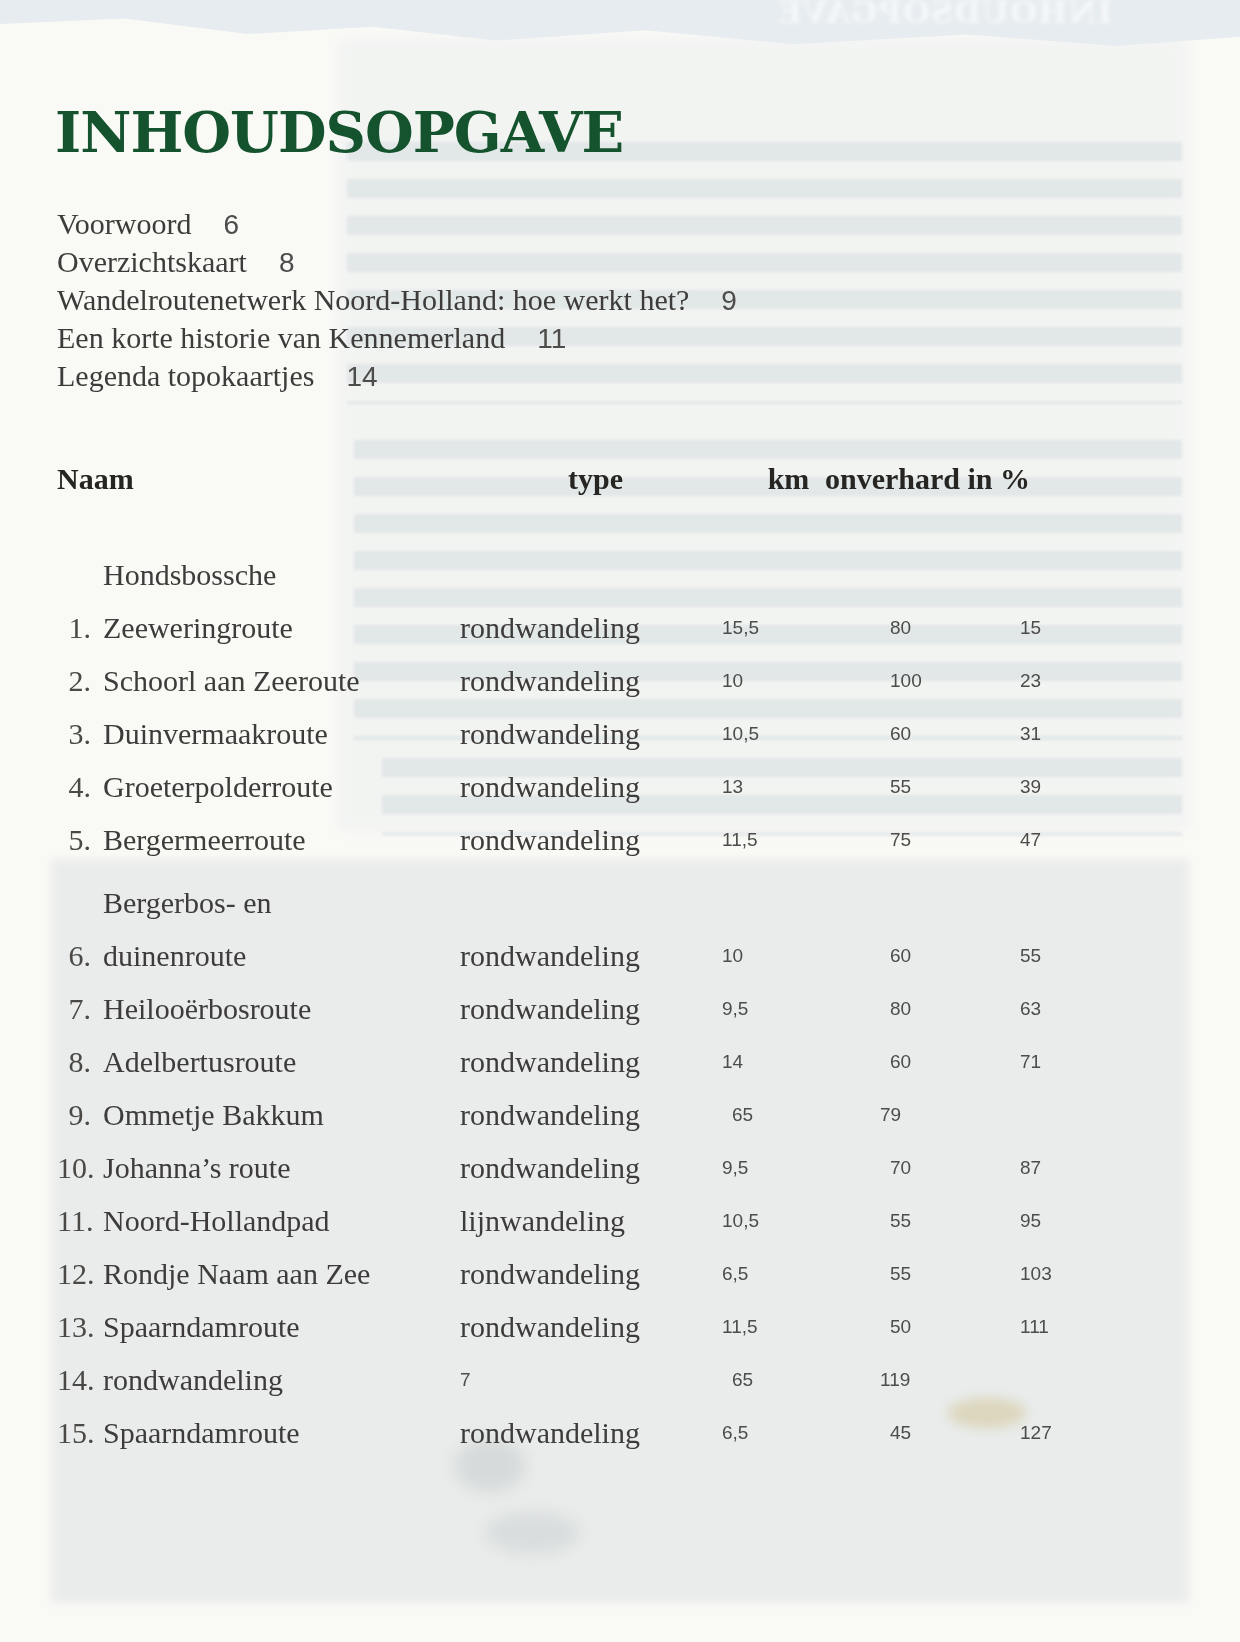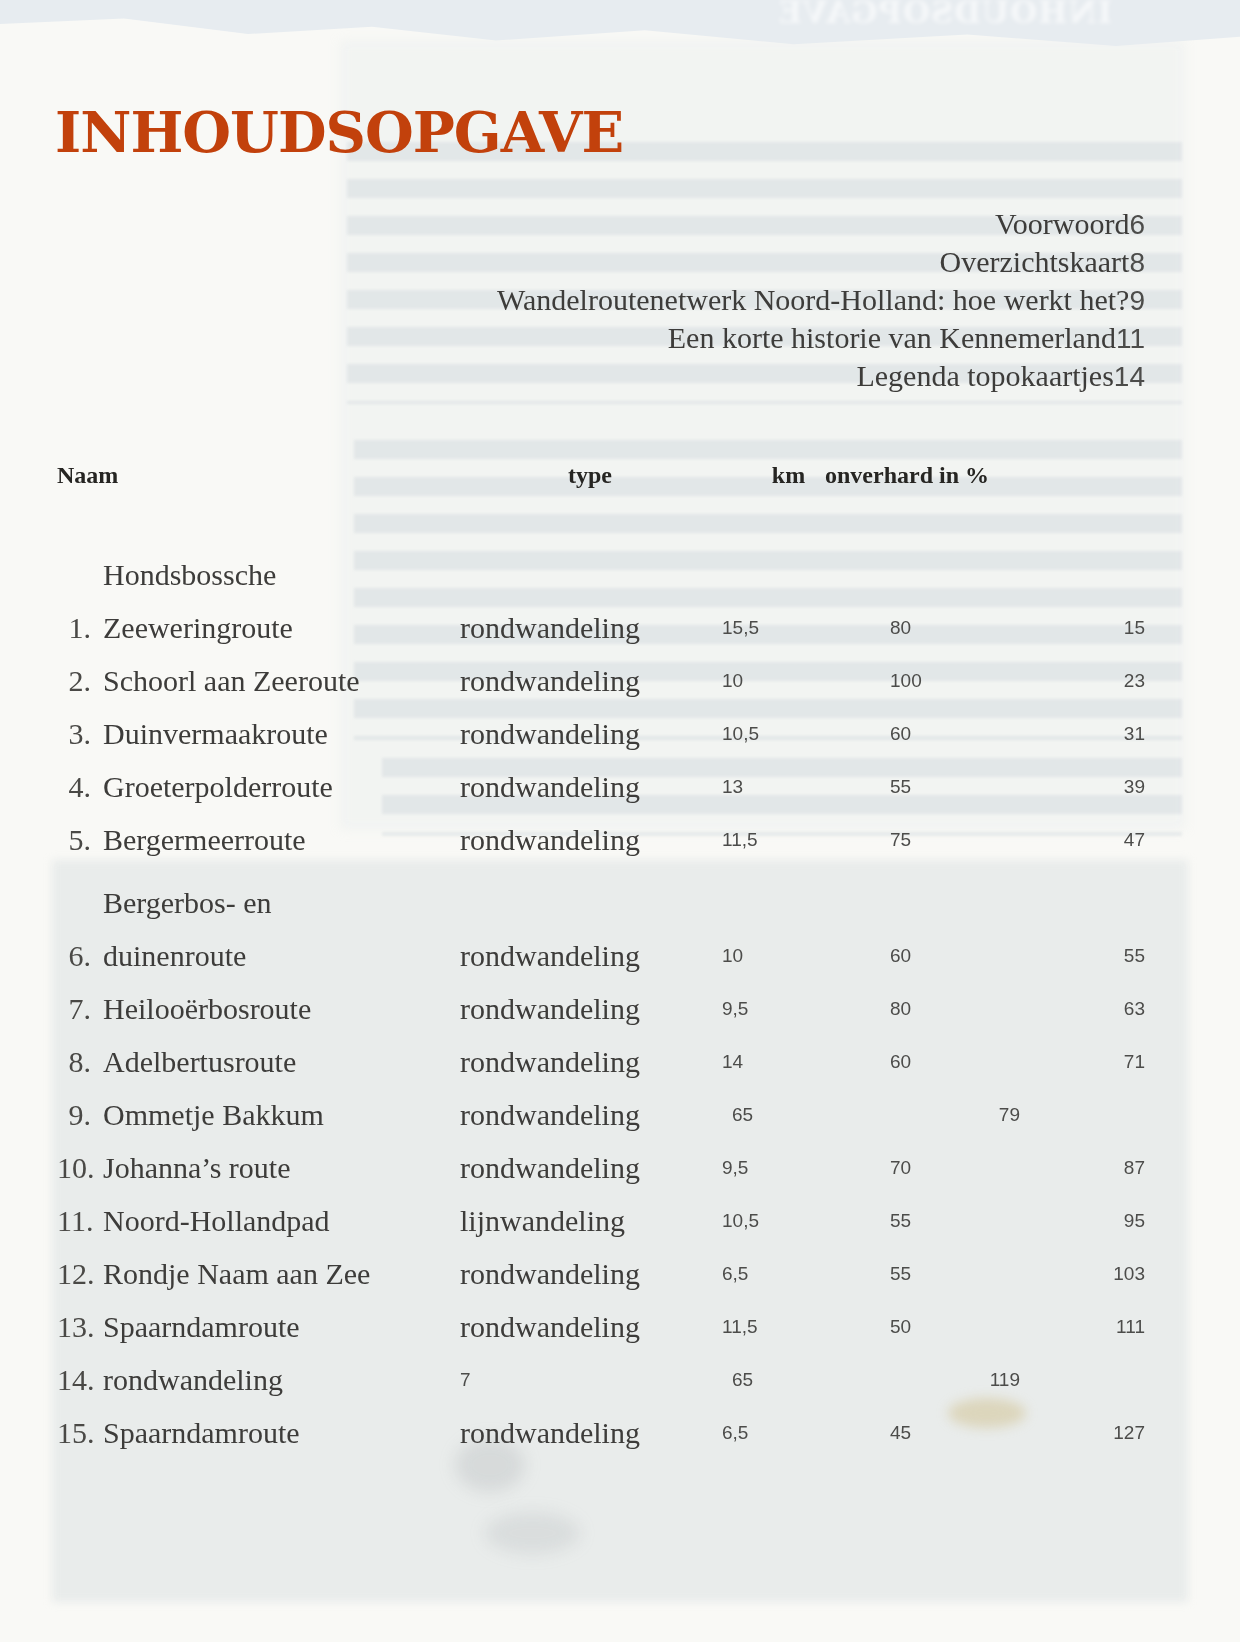--- a/index.html
+++ b/index.html
@@ -49,52 +49,52 @@
   .smudge-grey2{
     position:absolute;left:485px;top:1512px;width:95px;height:42px;z-index:1;
     background:rgba(150,155,158,0.18);border-radius:50%;filter:blur(8px);
   }
 
   
   .content{position:relative;z-index:3;}
   .doc-title{
     position:absolute;left:55px;top:60px;
     font-family:"DejaVu Serif", serif;font-weight:bold;font-size:56px;
-    color:#c2410c;letter-spacing:-1px;margin-top:39px;
+    color:#14532d;letter-spacing:-1px;margin-top:39px;
   }
 
   .front-list{position:absolute;left:57px;top:205px;width:1088px;}
-  .front-row{display:flex;justify-content:flex-end;align-items:baseline;
-    font-size:30px;line-height:37px;}
+  .front-row{display:flex;justify-content:flex-start;align-items:baseline;
+    font-size:30px;line-height:37px;gap:32px;}
   .front-label{color:#3d3c3a;}
   .front-page{font-family:"Liberation Sans", sans-serif;font-size:28px;color:#4c4c4a;}
 
   .thead{position:absolute;left:57px;top:462px;width:1088px;display:flex;
-    font-weight:bold;font-size:24px;color:#262522;}
+    font-weight:bold;font-size:30px;color:#262522;}
   .h-naam{width:471px;}
   .h-type{width:184px;margin-left:40px;}
   .h-km{width:73px;text-align:center;}
   .h-unpaved{flex:1;}
 
   .routes{position:absolute;left:57px;top:548px;width:1088px;}
   .route-row{
     display:grid;
     grid-template-columns:46px 357px 262px 158px 140px 1fr;
     align-items:end;
     font-size:30px;line-height:53px;color:#3d3c3a;
   }
   .route-row.spaced{margin-top:10px;}
   .c-num{text-align:right;padding-right:12px;color:#4a4946;}
   .c-name{white-space:pre-line;}
   .c-type{}
   .c-km,.c-unpaved,.c-page{
     font-family:"Liberation Sans", sans-serif;font-size:19px;color:#4c4c4a;
   }
   .c-unpaved{padding-left:10px;}
-  .c-page{text-align:right;}
+  .c-page{text-align:left;}
 </style>
 </head>
 <body>
 
 <div class="page">
 
   <div class="top-band"></div>
   <div class="bleed-title">INHOUDSOPGAVE</div>
   <div class="right-tint"></div>
   <div class="grey-panel"></div>

